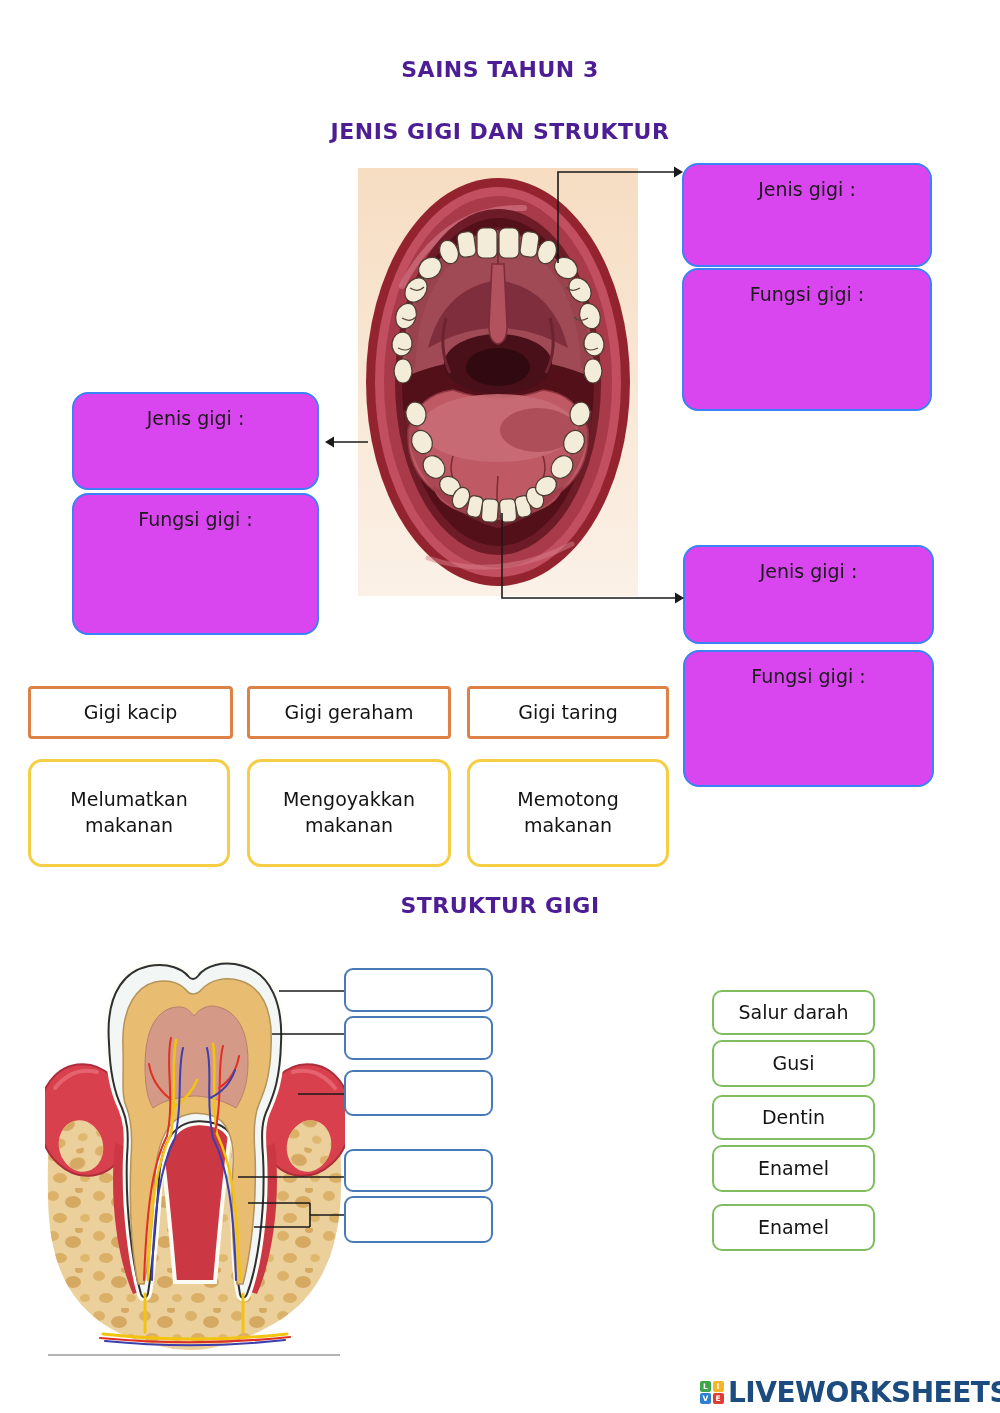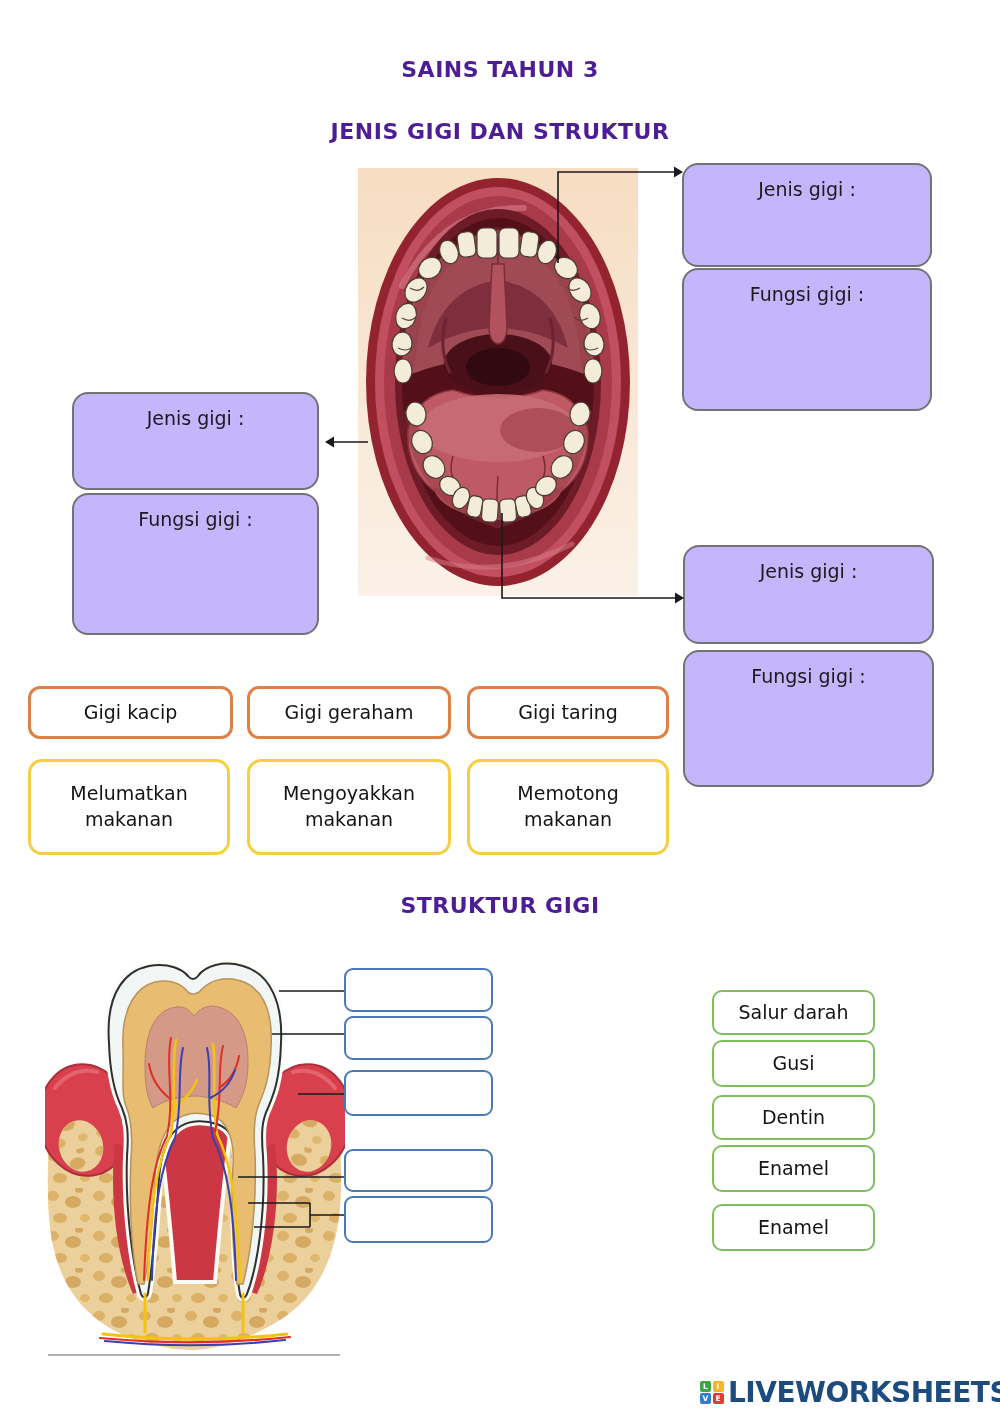--- a/index.html
+++ b/index.html
@@ -1,28 +1,28 @@
 <!DOCTYPE html>
 <html><head>
 <meta charset="utf-8">
 <style>
   html,body{margin:0;padding:0;background:#ffffff;}
   .page{position:relative;width:1000px;height:1413px;background:#ffffff;overflow:hidden;
         font-family:"DejaVu Sans","Liberation Sans",sans-serif;color:#1a1a1a;}
   .heading{position:absolute;left:0;width:1000px;text-align:center;font-weight:bold;
            font-size:22px;letter-spacing:.5px;color:#4c1d95;}
   
-  .answer-box{position:absolute;border:2px solid #737373;border-radius:16px;background:#c4b5fd;
+  .answer-box{position:absolute;border:2px solid #3b82f6;border-radius:16px;background:#d946ef;
               box-sizing:border-box;}
   .answer-box .lbl{width:100%;text-align:center;padding-top:13px;font-size:19px;color:#1a1a1a;}
   
   .opt{position:absolute;box-sizing:border-box;background:#fff;display:flex;align-items:center;
        justify-content:center;text-align:center;font-size:19px;line-height:1.35;color:#141414;}
-  .opt.type{border:3px solid #dd8147;border-radius:12px;height:53px;top:686px;}
-  .opt.func{border:3px solid #f6ce46;border-radius:14px;height:96px;top:759px;padding:0 14px;}
+  .opt.type{border:3px solid #dd8147;border-radius:4px;height:53px;top:686px;}
+  .opt.func{border:3px solid #f6ce46;border-radius:14px;height:108px;top:759px;padding:0 14px;}
   .opt.struct{border:2px solid #7fbd5f;border-radius:10px;left:712px;width:163px;margin-top:12px;}
   
   .blank{position:absolute;left:344px;width:149px;border:2px solid #4a7ab5;border-radius:9px;
          background:#fff;box-sizing:border-box;}
   .overlay{position:absolute;left:0;top:0;pointer-events:none;}
   .art{position:absolute;}
   
   .logo{position:absolute;left:700px;top:1376px;display:flex;align-items:center;}
   .logo-grid{width:24px;height:24px;display:grid;grid-template-columns:11px 11px;
              grid-template-rows:11px 11px;gap:1.5px;margin-right:4px;}

